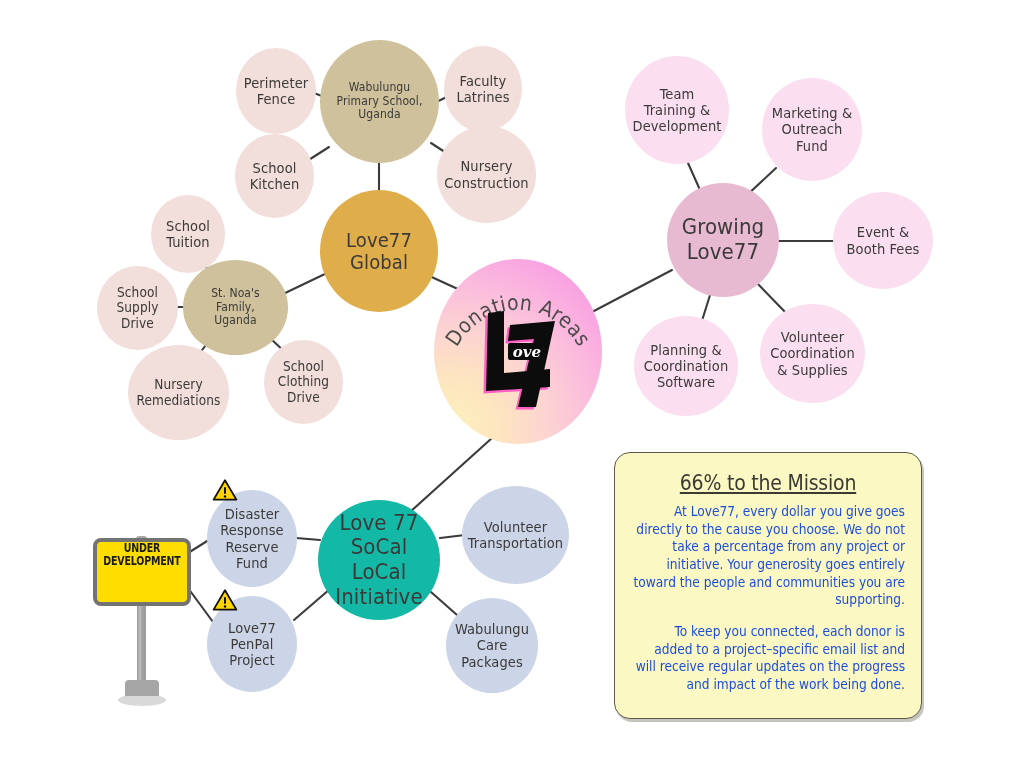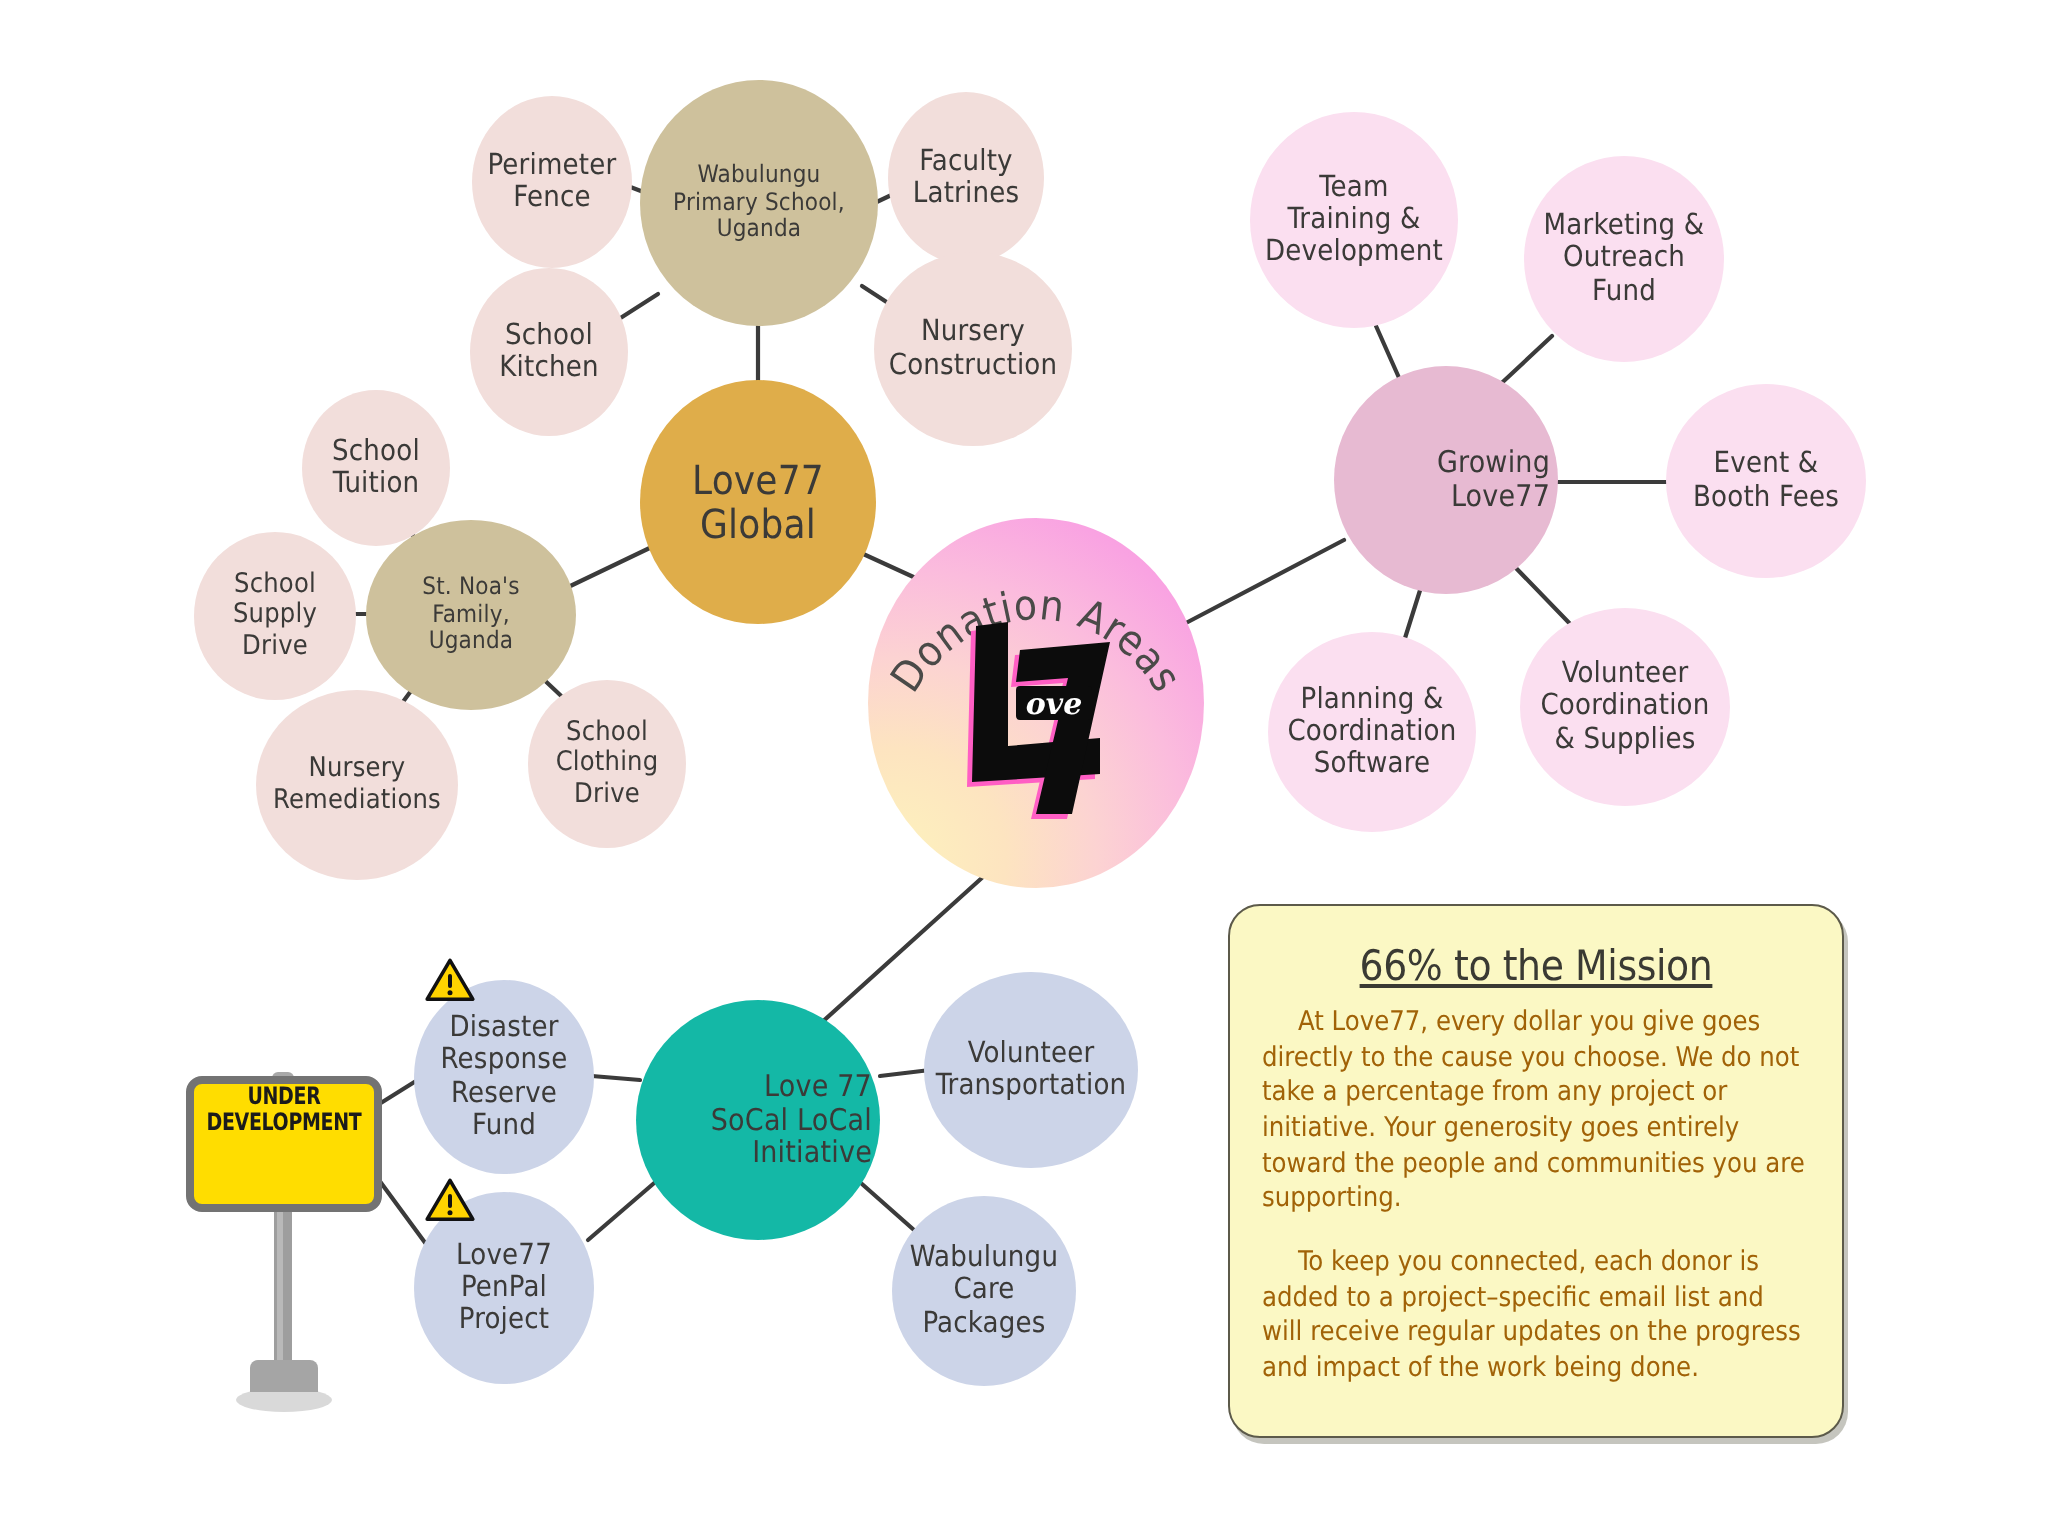--- a/index.html
+++ b/index.html
@@ -53,21 +53,21 @@
   .leaf-pink  { background: #fbdff0; }
   .leaf-blue  { background: #ccd4e8; }
   .hub-khaki  { background: #cec19c; }
   .hub-gold   { background: #dfad4a; }
   .hub-mauve  { background: #e7bad2; }
   .hub-blue   { background: #14b8a6; }
 
   .f13 { font-size: 13.5px; }
   .f14 { font-size: 14.5px; }
   .f15 { font-size: 12px; }
-  .f17 { font-size: 15px; text-align: right; }
+  .f17 { font-size: 22px; }
   .f19 { font-size: 20px; }
 
   
   #center-node {
     position: absolute;
     left: 434px;
     top: 259px;
     width: 168px;
     height: 185px;
     border-radius: 50%;
@@ -156,24 +156,24 @@
     font-size: 21px;
     color: #3a3a33;
     text-decoration: underline;
     text-underline-offset: 2px;
     margin: 6px 0 8px 0;
     letter-spacing: -0.2px;
   }
   .mission-p {
     font-size: 13.6px;
     line-height: 1.30;
-    color: #a16207;
+    color: #1d4ed8;
     text-indent: 18px;
     margin: 0 0 14px 0;
-    text-align: left;
+    text-align: right;
   }
 </style>
 </head>
 <body>
 
 <div id="canvas">
 
   <svg class="edges" viewBox="0 0 1024 768">
     <g stroke="#3b3b3b" stroke-width="2.1" fill="none" stroke-linecap="round">
 

